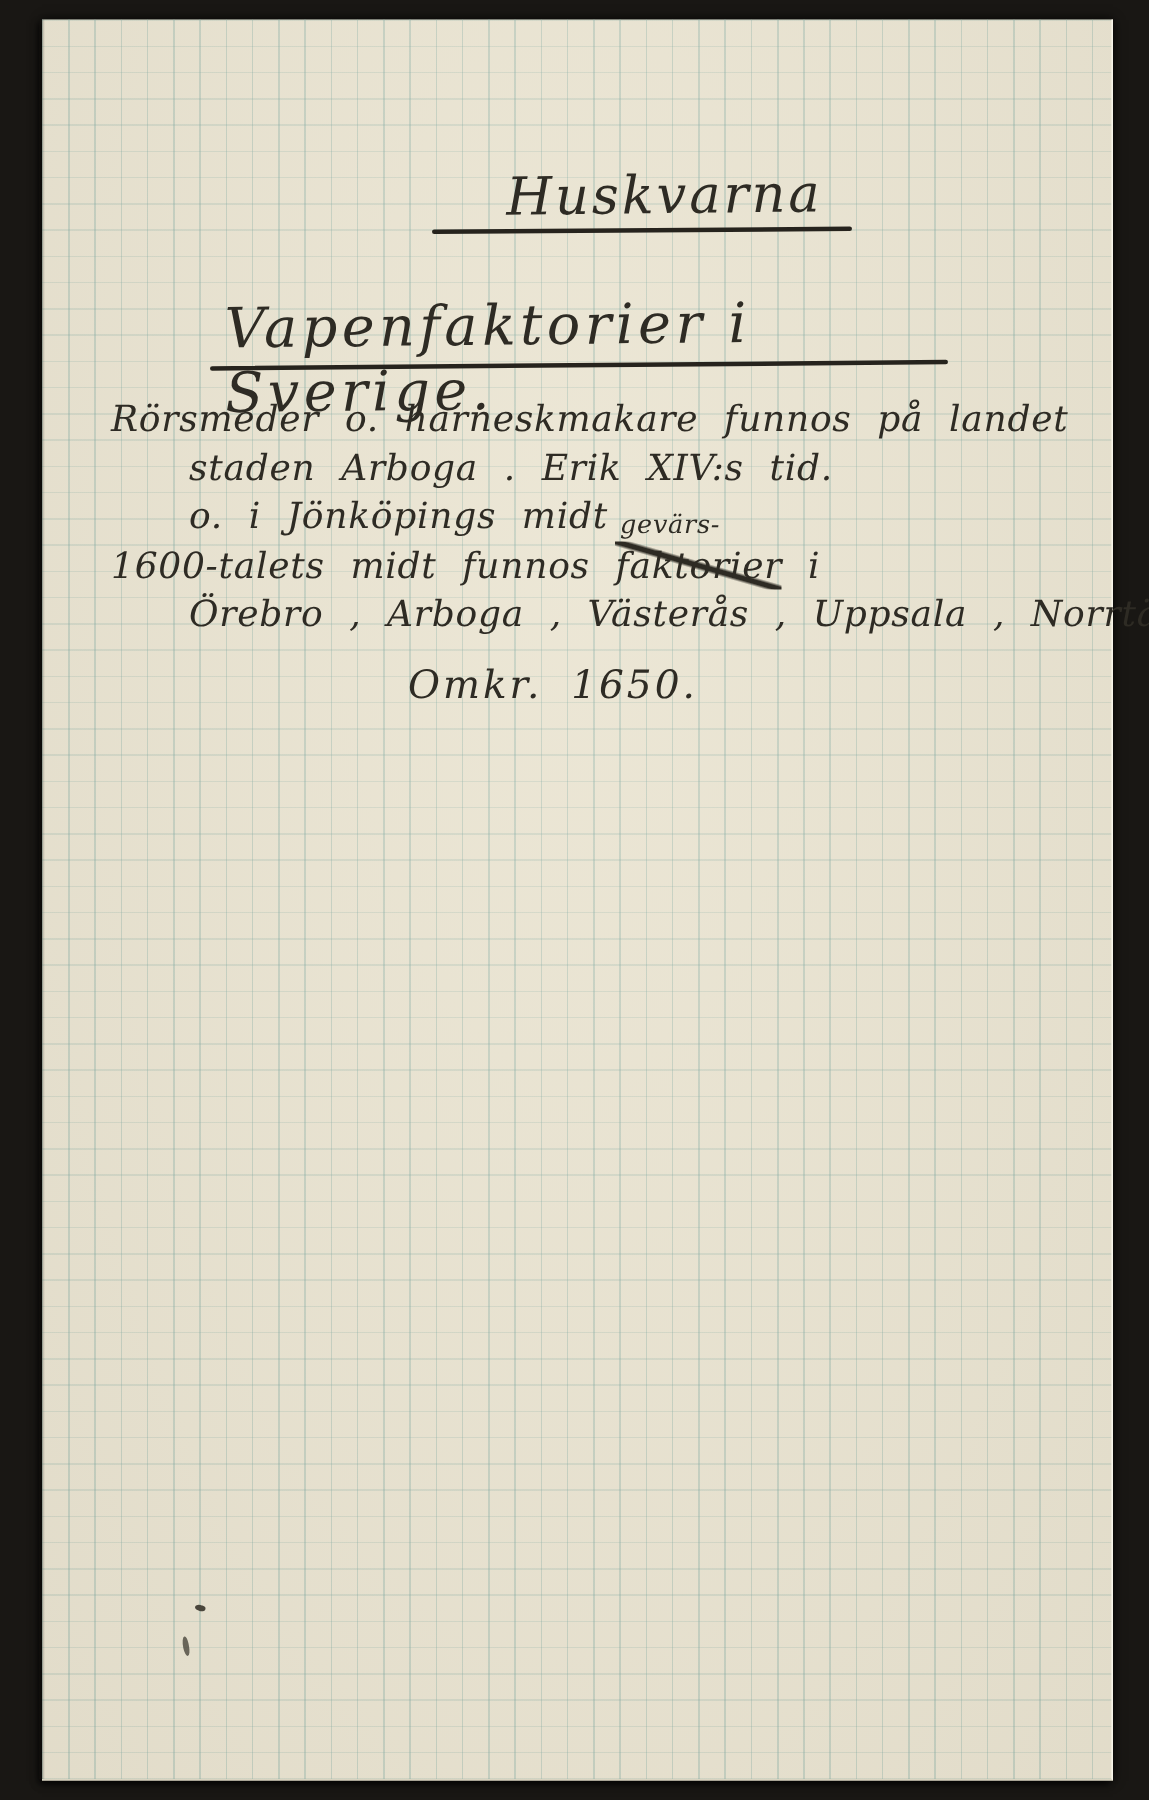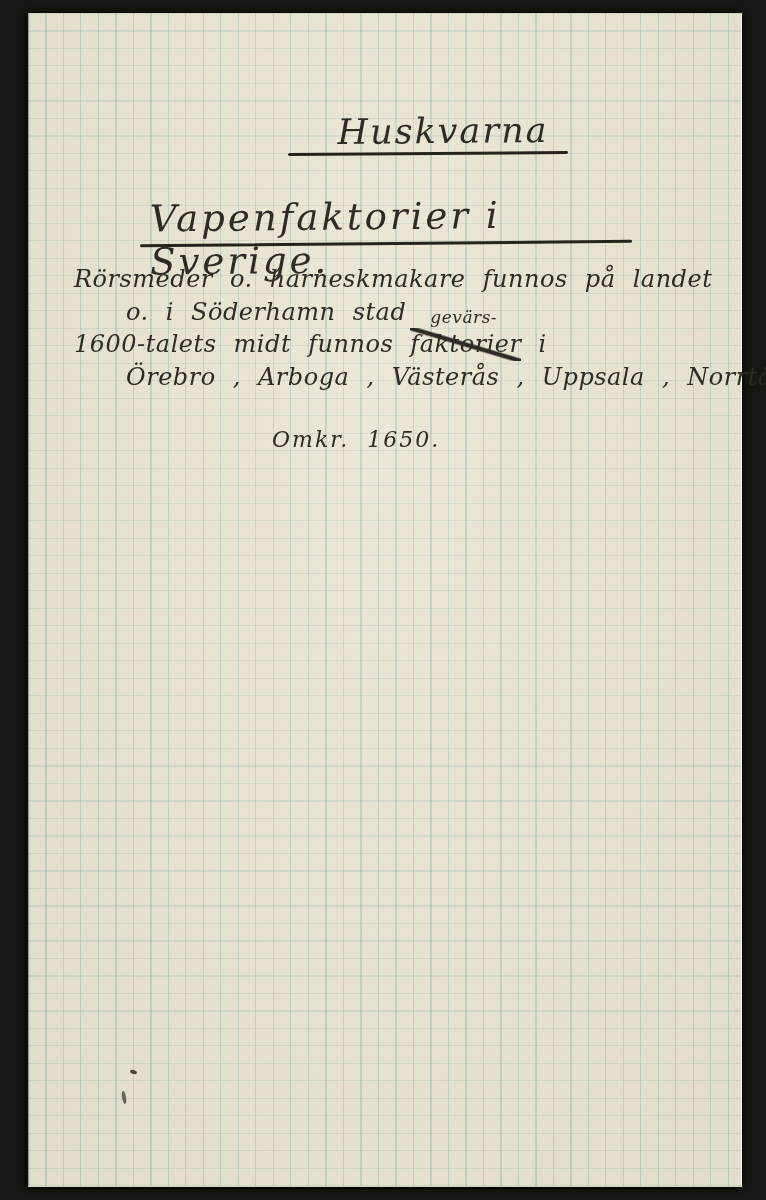--- a/index.html
+++ b/index.html
@@ -100,31 +100,31 @@
   }
   .struck {
     position: relative;
     display: inline-block;
     background: linear-gradient(to top right,
       rgba(0,0,0,0) 45%, #2e2b24 48%, #2e2b24 52%, rgba(0,0,0,0) 55%);
     text-align: right;
   }
   .annotation {
     position: absolute;
-    left: 20px;
+    left: 3px;
     top: -19px;
     font-size: 17px;
     line-height: 17px;
     word-spacing: 0;
     white-space: nowrap;
   }
   .footer-line {
     padding-left: 198px;
-    margin-top: 31px;
-    font-size: 22px;
+    margin-top: 15px;
+    font-size: 26px;
     letter-spacing: 2px;
   }
   .smudge {
     position: absolute;
     background: #4a463c;
     border-radius: 60% 40% 55% 45%;
   }
   .smudge-a { left: 102px; top: 1057px; width: 7px; height: 4px; transform: rotate(20deg); }
   .smudge-b { left: 94px;  top: 1078px; width: 4px; height: 13px; transform: rotate(-12deg); opacity: 0.8; }
 </style>
@@ -134,21 +134,22 @@
 <div class="paper">
 
   <div class="title ink">Huskvarna</div>
   <div class="title-underline"></div>
 
   <div class="subtitle ink">Vapenfaktorier i Sverige.</div>
   <div class="subtitle-underline"></div>
 
   <div class="note-body ink">
     <div class="line">Rörsmeder o. harneskmakare funnos på landet</div>
-    <div class="line indent">o. i Söderhamn stad</div>
+    <div class="line indent">staden Arboga .  Erik XIV:s tid.</div>
+    <div class="line indent">o. i Jönköpings midt</div>
 
     <div class="line">
       <span>1600-talets  midt  funnos </span><span class="struck-wrap"><span class="annotation">gevärs-</span><span class="struck">faktorier</span></span><span> i</span>
     </div>
 
     <div class="line indent">Örebro , Arboga , Västerås , Uppsala , Norrtälje,</div>
 
     <div class="line footer-line">Omkr. 1650.</div>
   </div>
 

